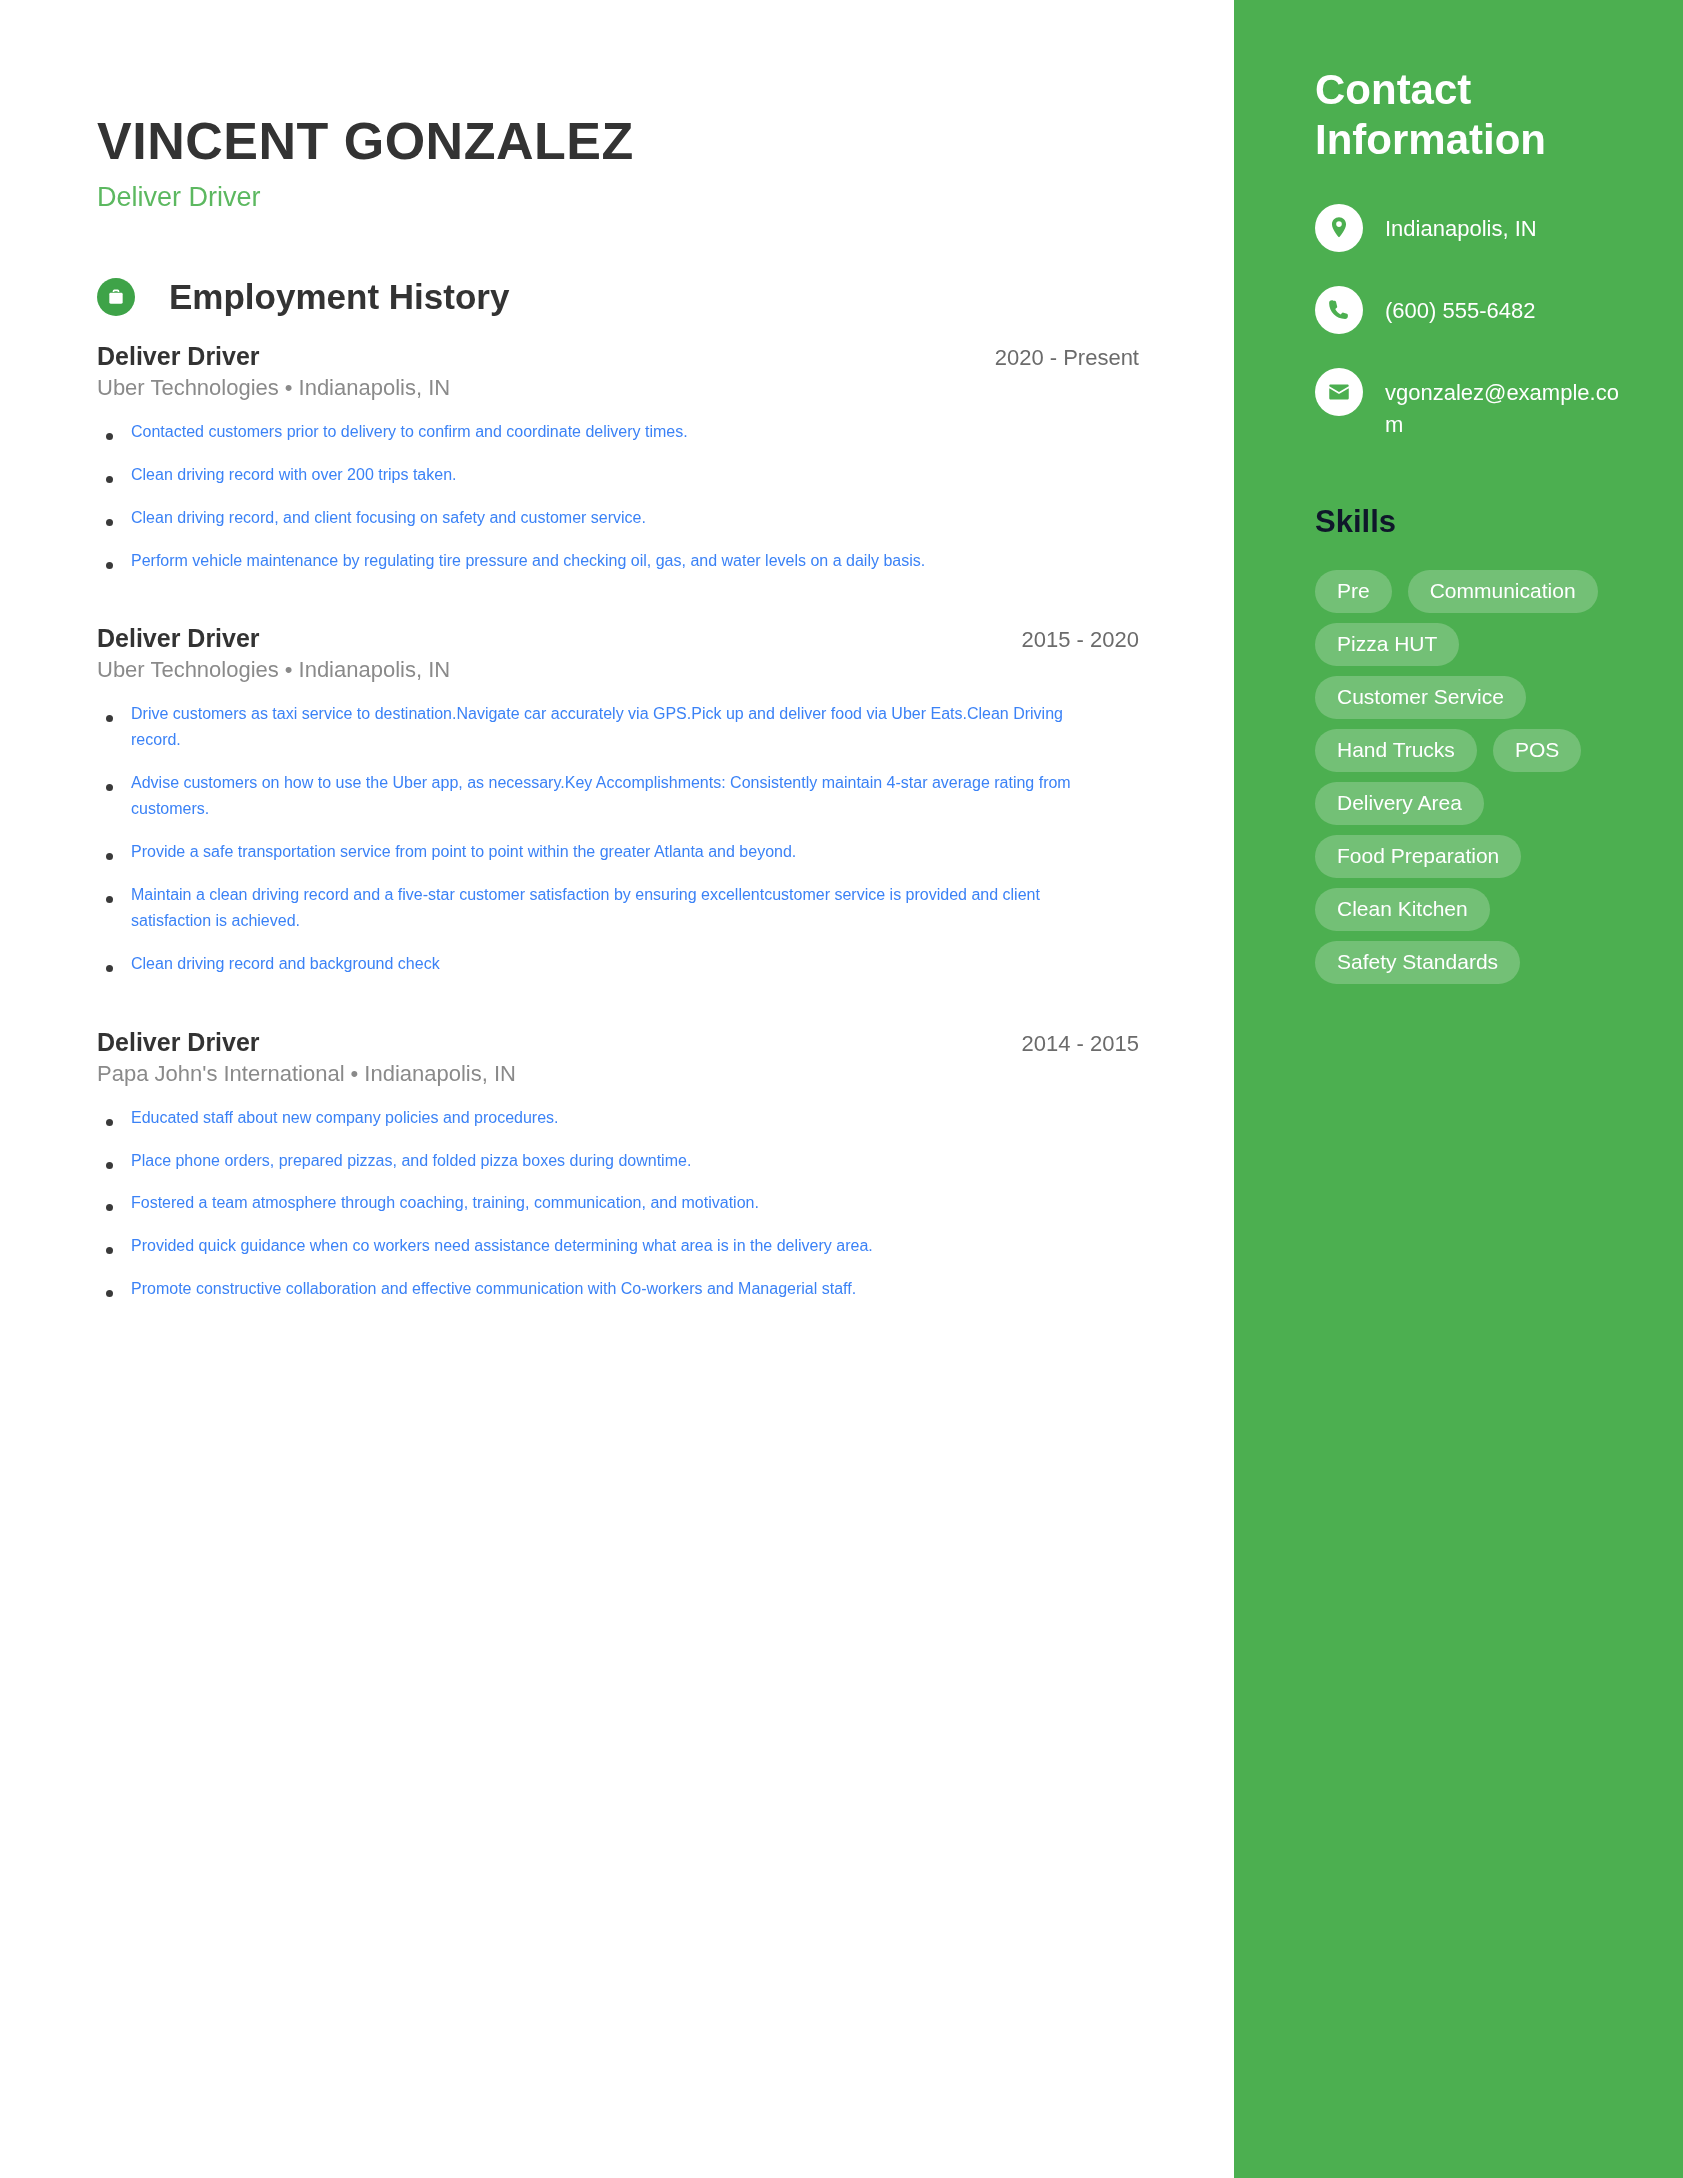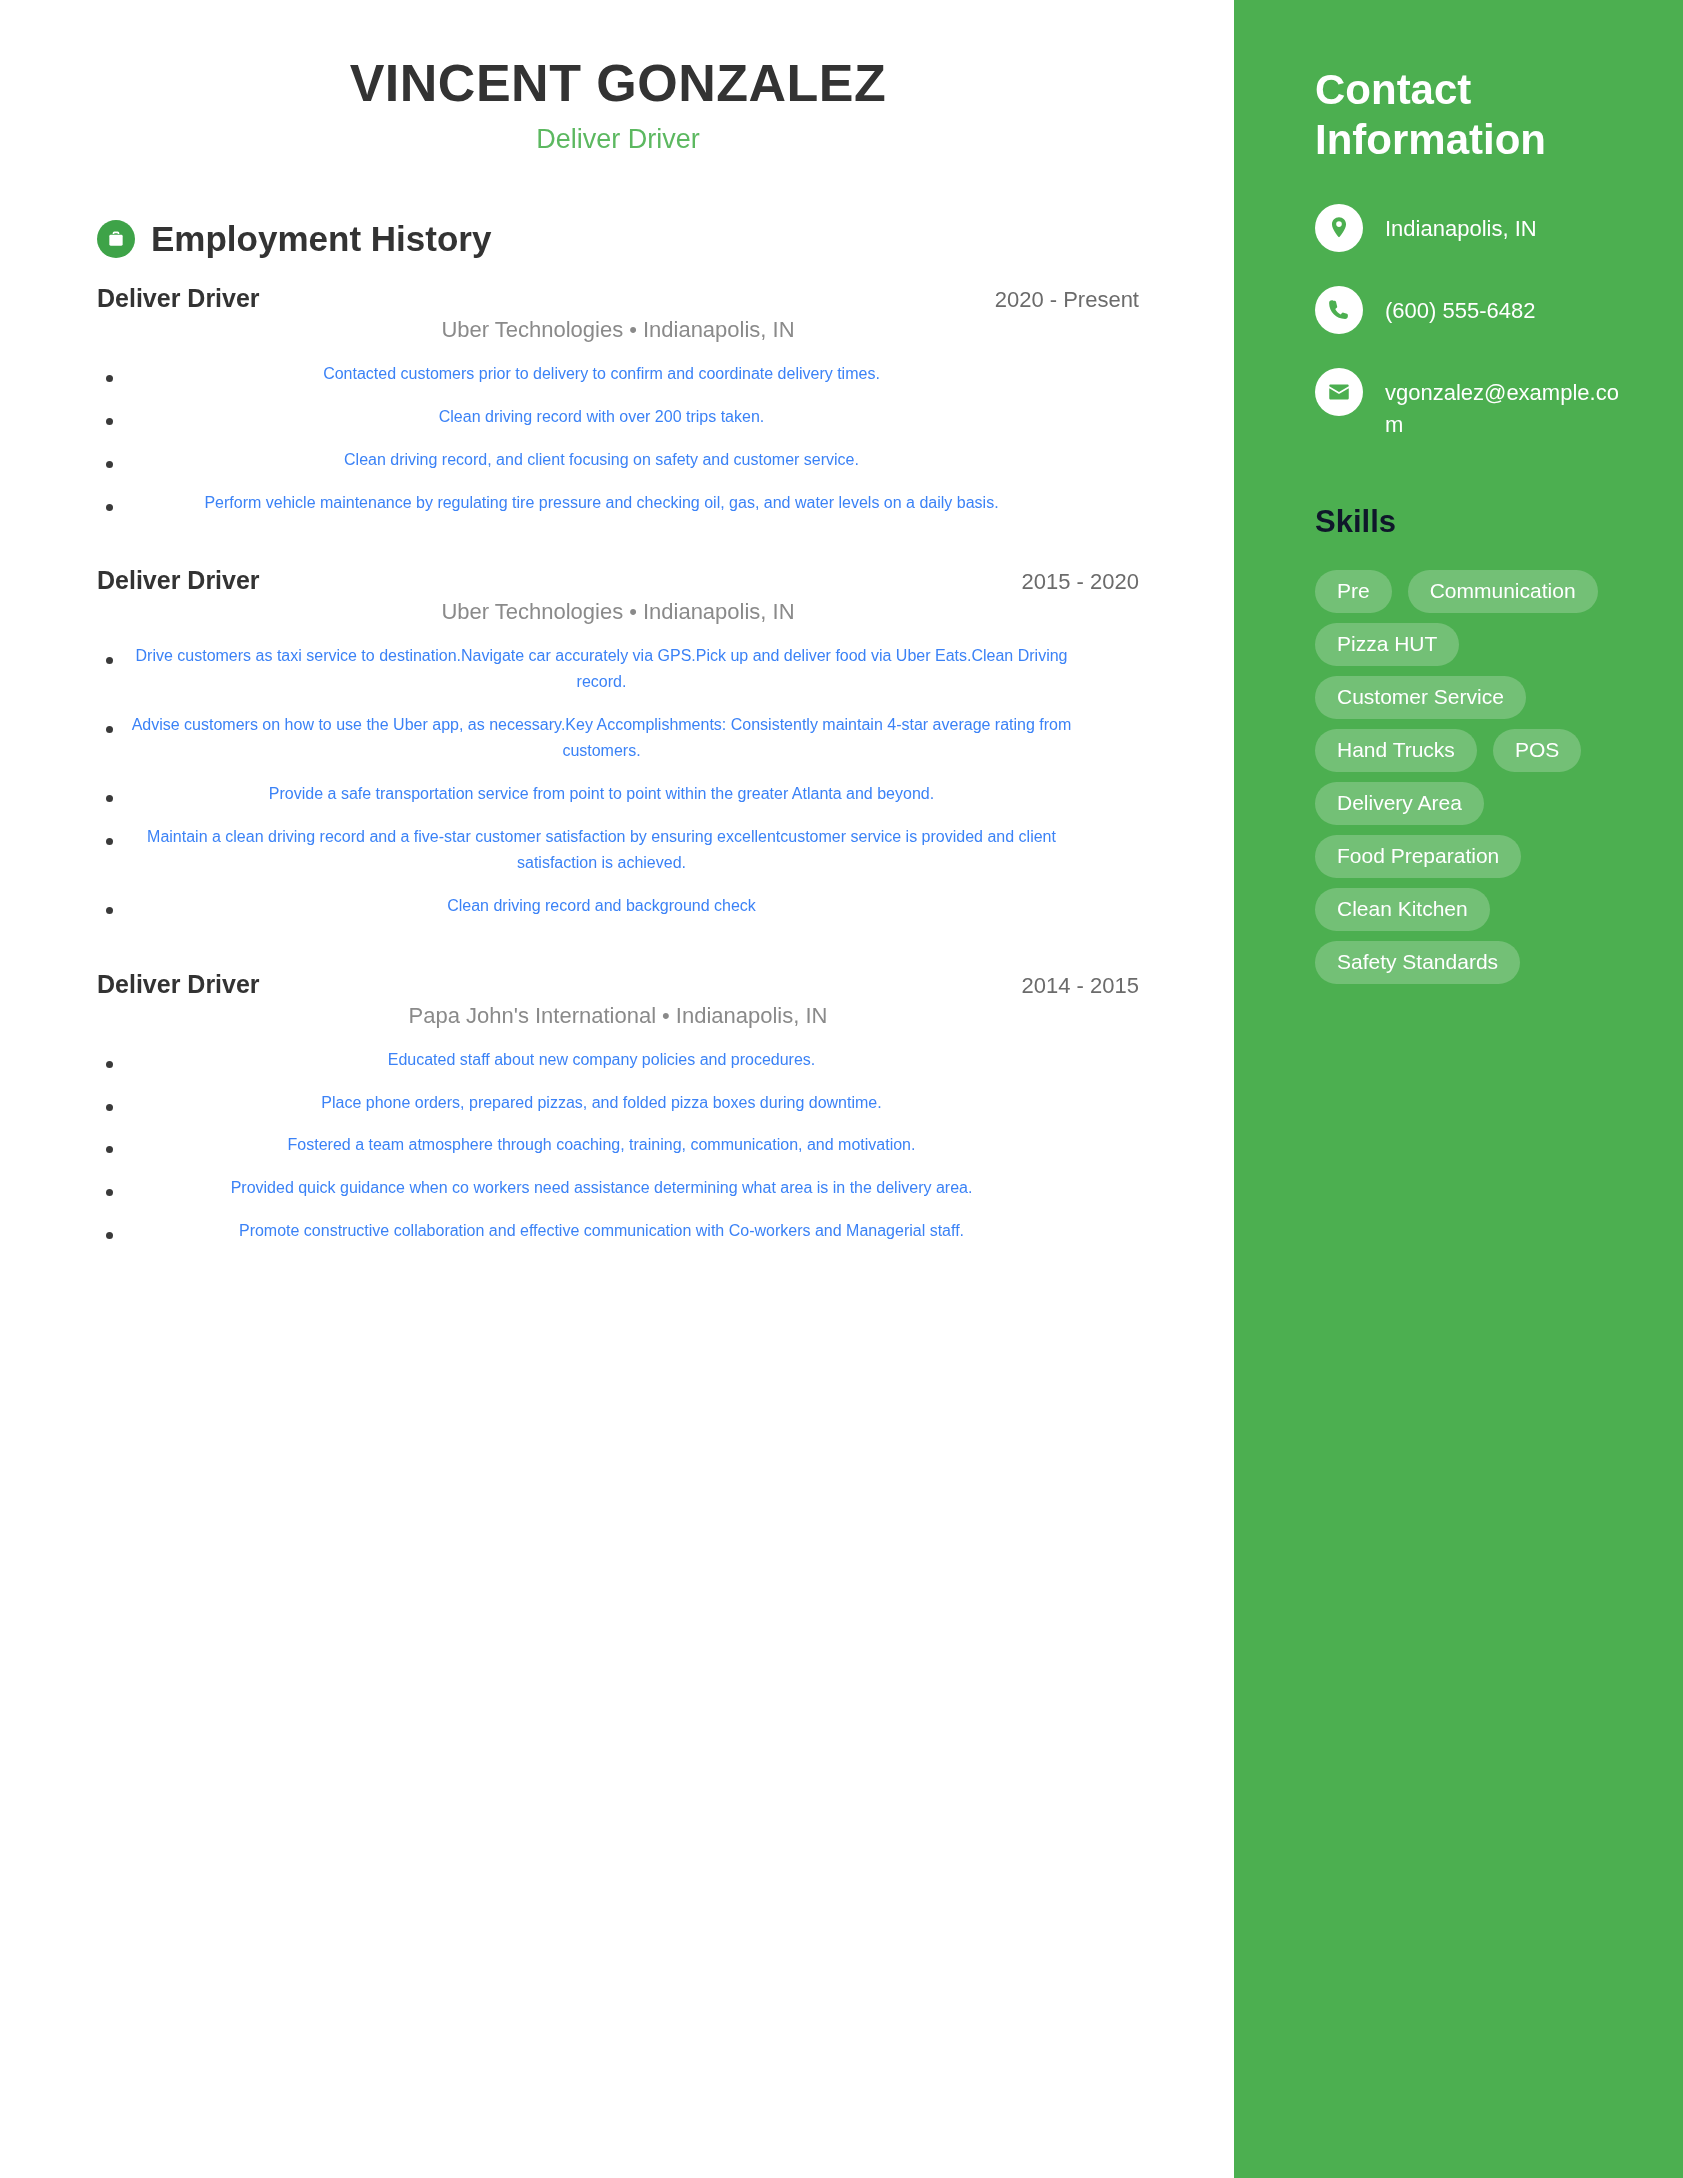--- a/index.html
+++ b/index.html
@@ -16,23 +16,22 @@
     width: 1683px;
     height: 2178px;
     display: flex;
     background: #ffffff;
     overflow: hidden;
   }
 
   
   .main-col {
     width: 1416px;
-    padding: 54px 95px 0 97px;
+    padding: 112px 95px 0 97px;
     background: #ffffff;
-    text-align: center;
   }
 
   .full-name {
     font-size: 52px;
     font-weight: 700;
     color: #333333;
     letter-spacing: 0.5px;
     line-height: 1.15;
     margin-bottom: 10px;
   }
@@ -41,21 +40,21 @@
     font-size: 27px;
     color: #5cb860;
     font-weight: 400;
     margin-bottom: 65px;
   }
 
   
   .section-head {
     display: flex;
     align-items: center;
-    gap: 16px;
+    gap: 34px;
     margin-bottom: 26px;
   }
 
   .sec-icon {
     width: 38px;
     height: 38px;
     border-radius: 50%;
     background: #3ea348;
     display: flex;
     align-items: center;

